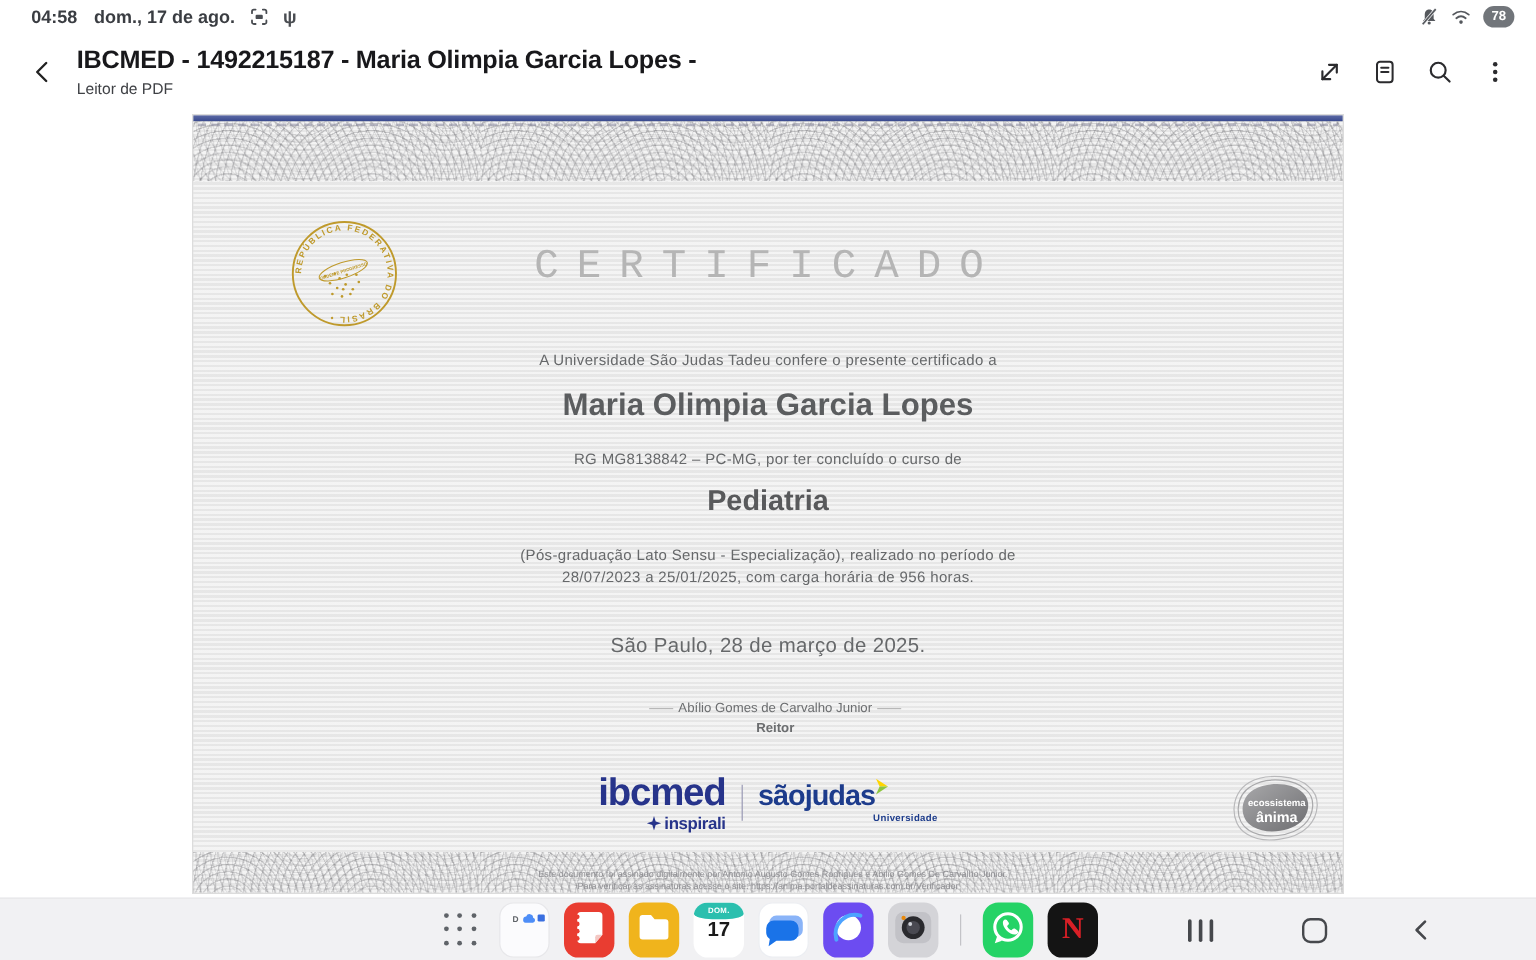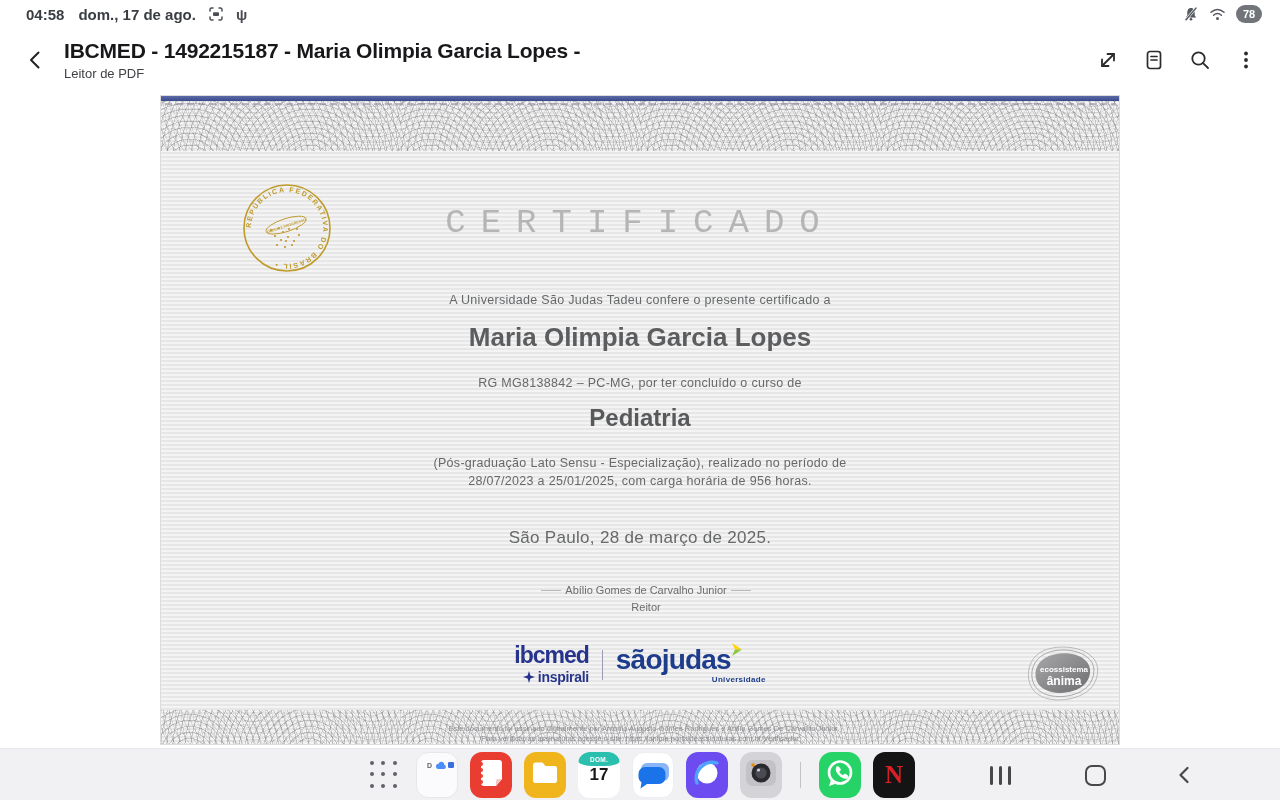--- a/index.html
+++ b/index.html
@@ -56,32 +56,32 @@
   .t-rg { top:280px; font-size:12.5px; letter-spacing:.3px; }
   .t-course { top:308px; font-size:24px; font-weight:bold; color:#58595b; }
   .t-d1 { top:360px; font-size:12.5px; letter-spacing:.3px; }
   .t-d2 { top:378px; font-size:12.5px; letter-spacing:.3px; }
   .t-place { top:432px; font-size:17px; letter-spacing:.3px; }
 
   .sig-block { position:absolute; left:380px; top:488px; width:210px; }
   .sig-row { display:flex; align-items:center; }
   .sig-row .rule { flex:1; border-top:1px solid #b8b8b8; }
   .sig-name { font-size:11px; color:#6b6d6f; padding:0 4px; white-space:nowrap; }
-  .sig-role { text-align:center; font-size:11px; color:#6b6d6f; margin-top:5px; }
+  .sig-role { text-align:center; font-size:11px; color:#6b6d6f; margin-top:5px;font-weight:bold; }
 
   .logos { position:absolute; left:0; top:548px; width:100%; display:flex;
     justify-content:center; align-items:center; gap:13px; }
   .ibcmed-block { text-align:right; }
-  .ibcmed-word { font-size:23px; font-weight:bold; color:#27348b; letter-spacing:-1px; line-height:1; }
+  .ibcmed-word { font-size:32px; font-weight:bold; color:#27348b; letter-spacing:-1px; line-height:1; }
   .inspirali-row { display:flex; justify-content:flex-end; align-items:center; gap:3px; margin-top:2px; }
   .inspirali-word { font-size:14px; font-weight:bold; color:#27348b; letter-spacing:-0.3px; }
   .logo-divider { width:1px; height:30px; background:#9a9ab5; }
   .saojudas-block { text-align:left; }
   .saojudas-row { display:flex; align-items:flex-start; }
-  .saojudas-word { font-size:28px; font-weight:bold; color:#1d3c8c; letter-spacing:-0.8px; line-height:1; }
+  .saojudas-word { font-size:24px; font-weight:bold; color:#1d3c8c; letter-spacing:-0.8px; line-height:1; }
   .saojudas-sub { font-size:8px; font-weight:bold; color:#1d3c8c; margin-top:1px; margin-left:56px; letter-spacing:.3px;padding-left:40px; }
 
   .anima-badge { position:absolute; left:858px; top:550px; }
 
   .footer-line { position:absolute; left:0; width:100%; text-align:center; color:#8f8f93; font-size:7.5px; }
   .f1 { top:628px;padding-left:8px; } .f2 { top:638px; }
 
   
   .taskbar { position:absolute; left:0; top:748px; width:1280px; height:52px; background:#f1f1f3;
     border-top:1px solid #e7e7e9; }

